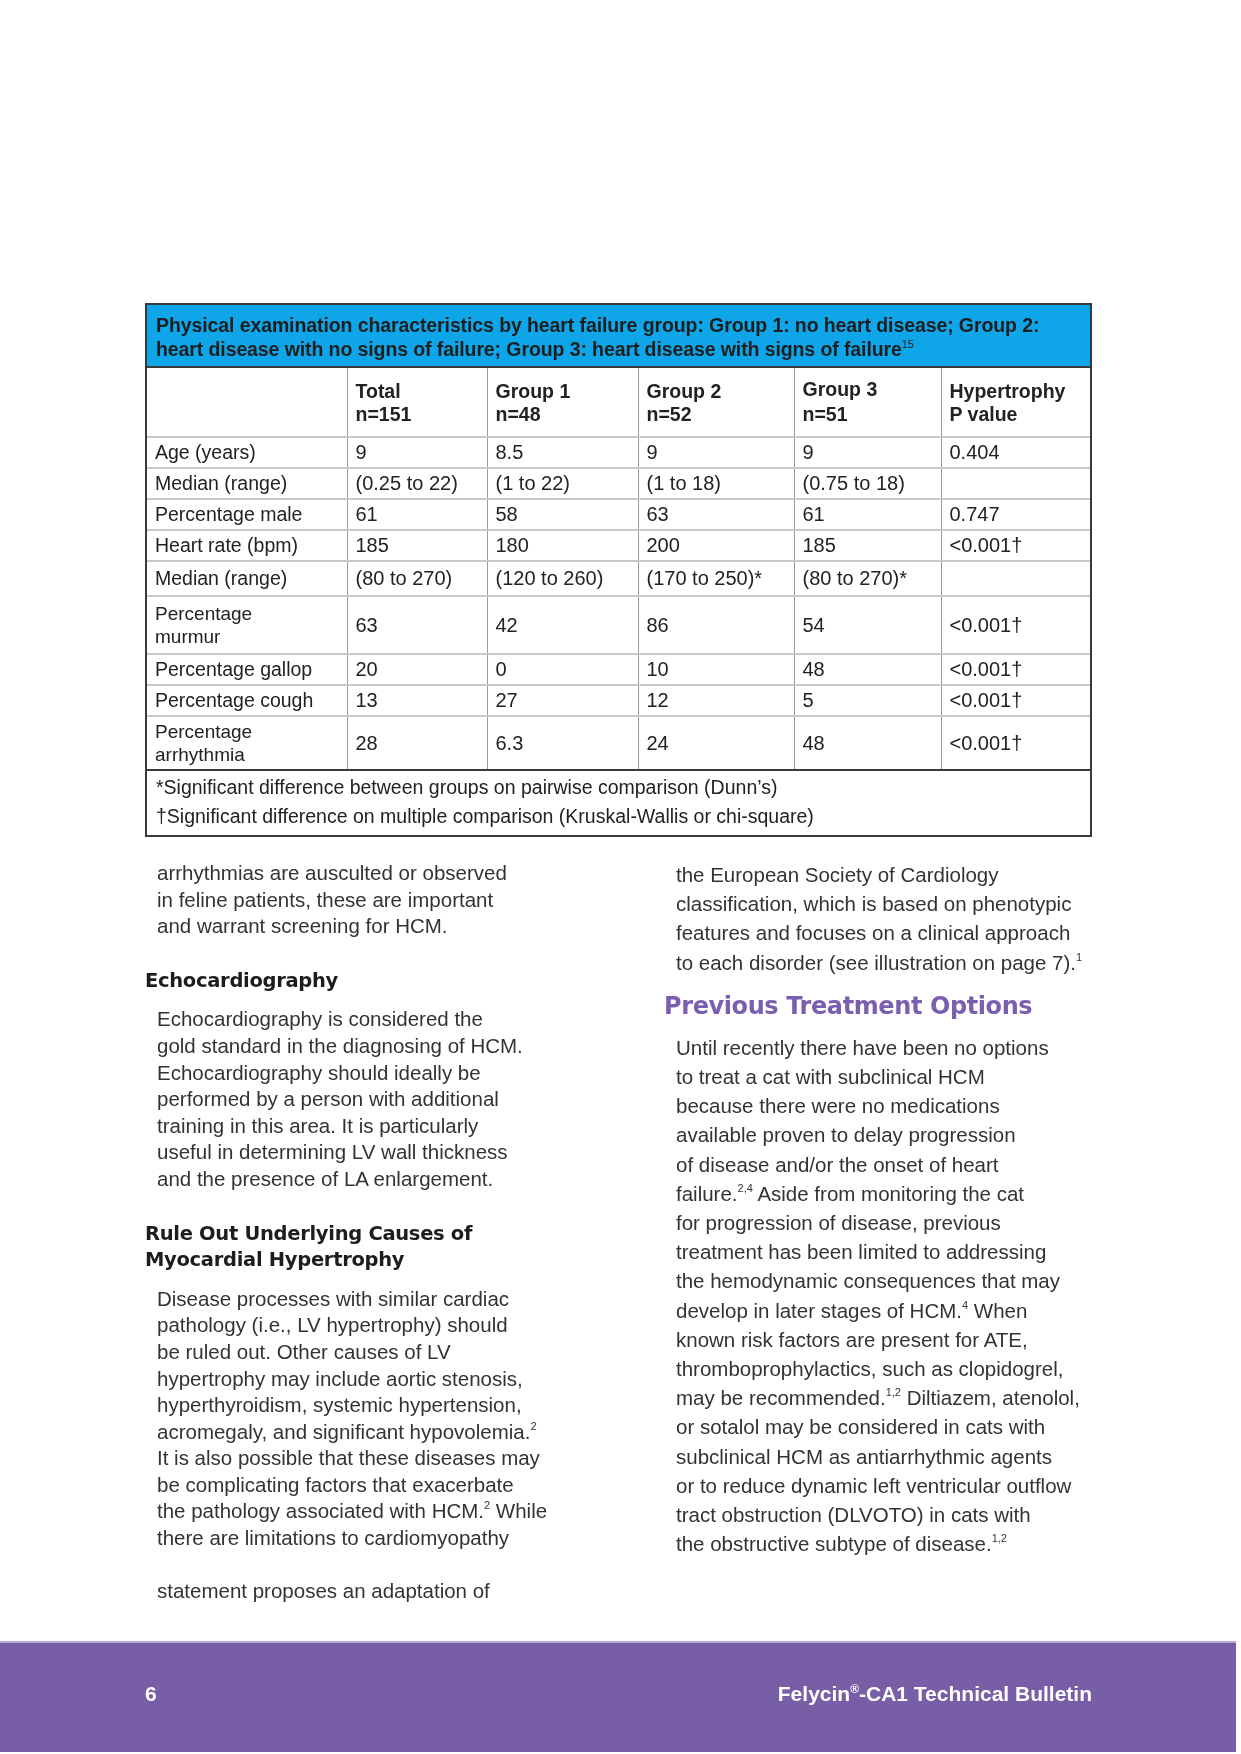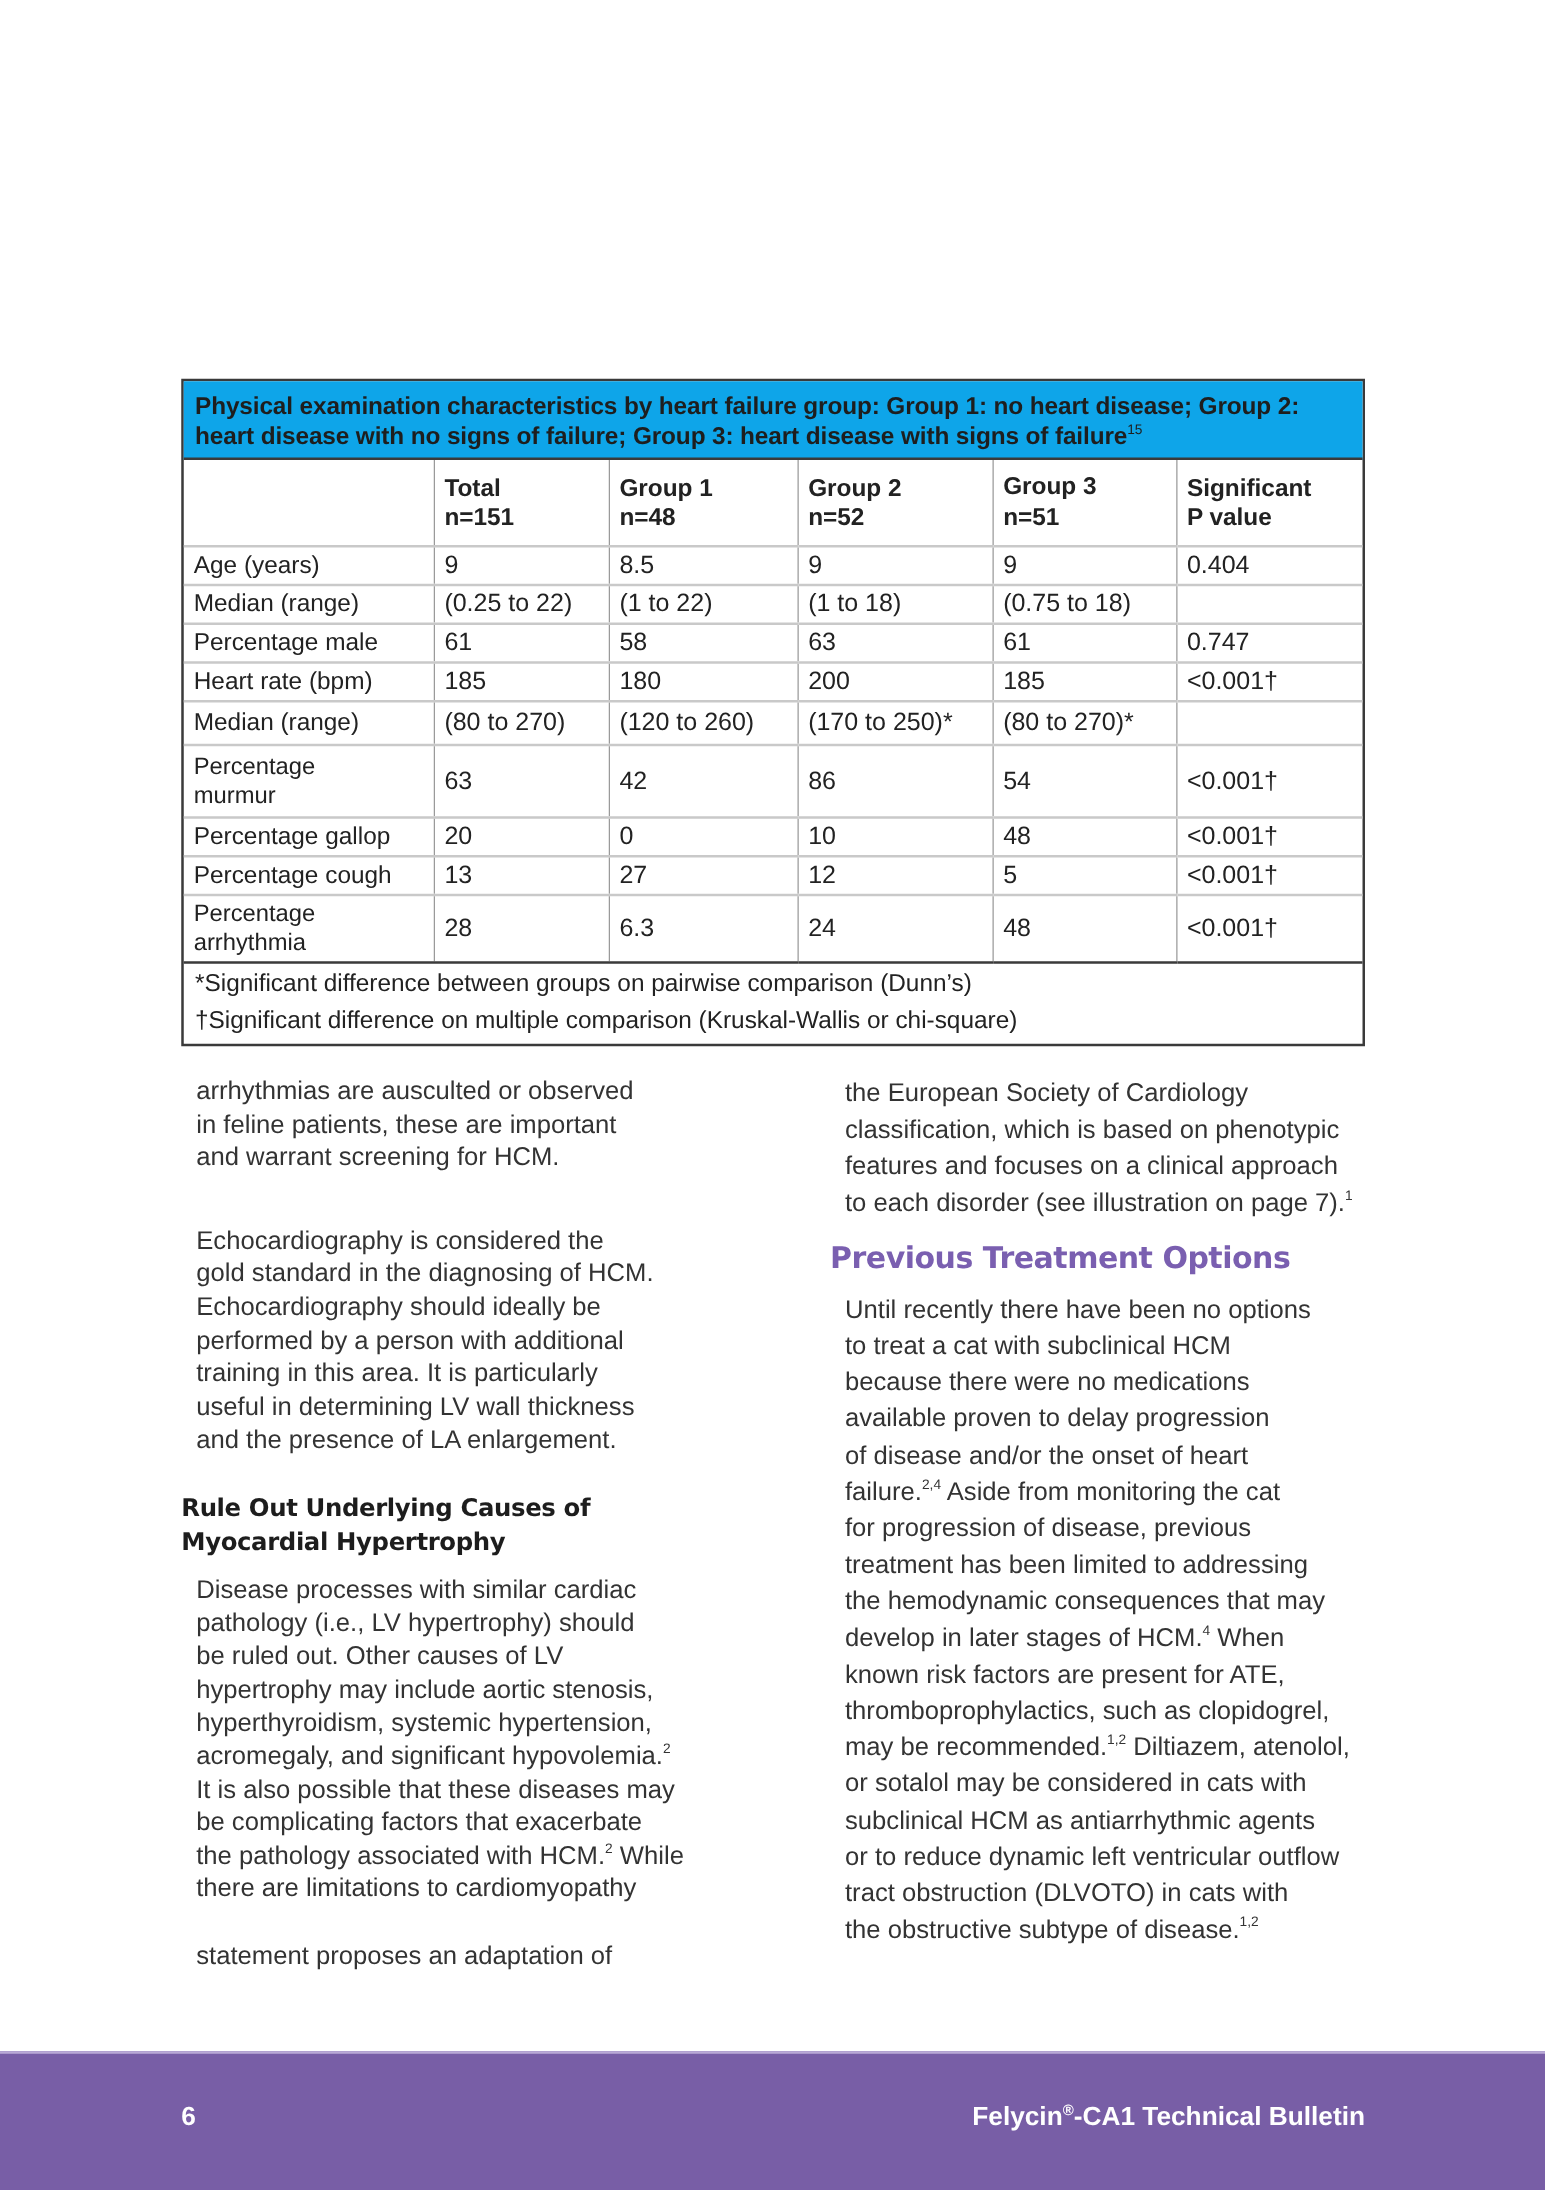--- a/index.html
+++ b/index.html
@@ -94,21 +94,21 @@
             </th>
           <th>
               <span>Group 2</span>
               <span>n=52</span>
             </th>
           <th>
               <span style="margin-top:-2px">Group 3</span>
               <span style="margin-top:2px">n=51</span>
             </th>
           <th>
-              <span>Significant</span>
+              <span>Hypertrophy</span>
               <span>P value</span>
             </th>
         </tr>
       </thead>
       <tbody>
         <tr>
           <td class="rl">Age (years)</td>
           <td>9</td>
           <td>8.5</td>
           <td>9</td>
@@ -187,20 +187,21 @@
     </div>
   </div>
 
   <div class="col col-left">
     <p>
       <span>arrhythmias are ausculted or observed</span><br>
       <span>in feline patients, these are important</span><br>
       <span>and warrant screening for HCM.</span>
     </p>
     <div class="gap"></div>
+    <div class="subhead">Echocardiography</div>
     <p>
       <span>Echocardiography is considered the</span><br>
       <span>gold standard in the diagnosing of HCM.</span><br>
       <span>Echocardiography should ideally be</span><br>
       <span>performed by a person with additional</span><br>
       <span>training in this area. It is particularly</span><br>
       <span>useful in determining LV wall thickness</span><br>
       <span>and the presence of LA enlargement.</span>
     </p>
     <div class="gap2"></div>

